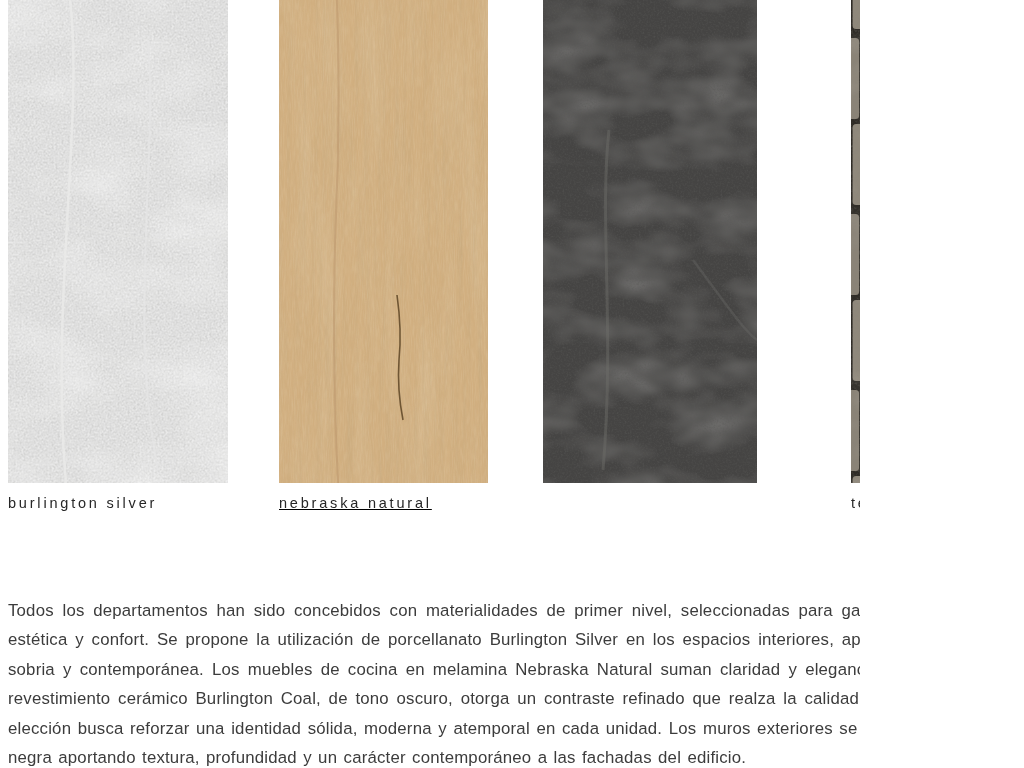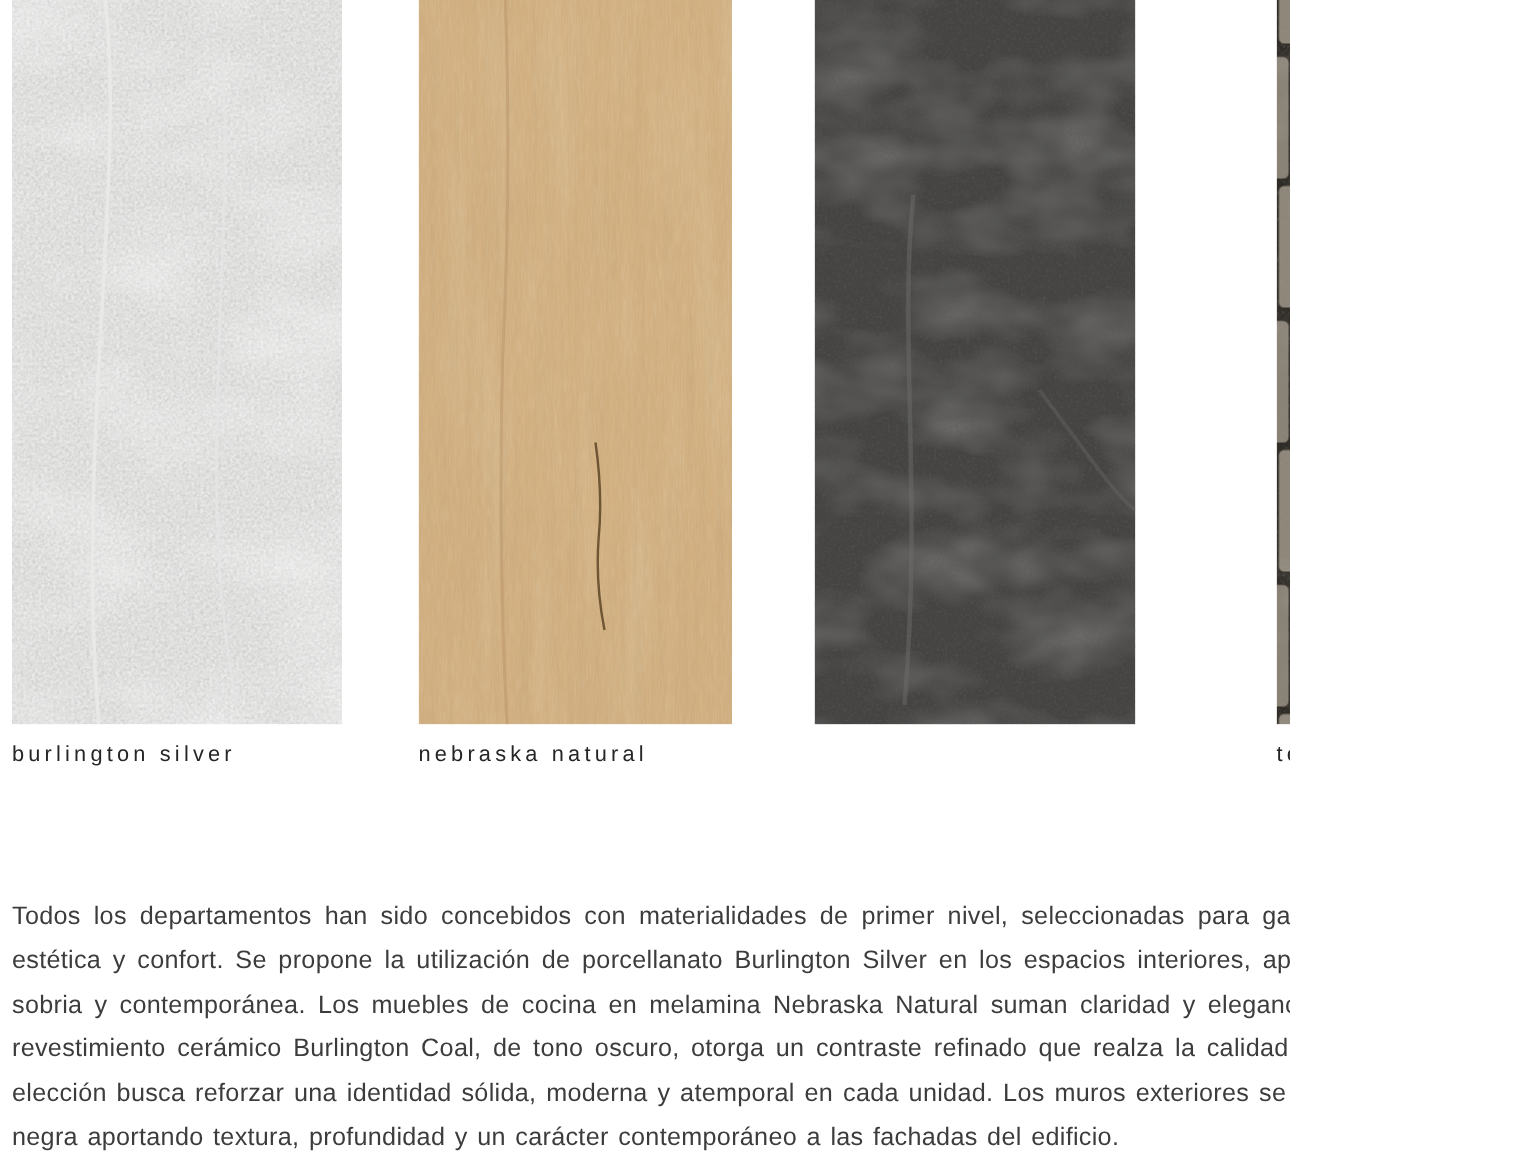--- a/index.html
+++ b/index.html
@@ -34,21 +34,21 @@
     display: block;
     margin-top: 12px;
     font-size: 14.5px;
     line-height: 1.2;
     letter-spacing: 2.8px;
     font-weight: 500;
     color: #262626;
     white-space: nowrap;
   }
   #mat-0 { left: 8px;   width: 220px; }
-  #mat-1 { left: 279px; width: 209px; }
+  #mat-1 { left: 279px; width: 209px; text-decoration: underline; }
   #mat-2 { left: 543px; width: 214px; }
   #mat-3 { left: 834px; width: 205px; margin-left: 17px; }
   .description {
     position: absolute;
     top: 596px;
     left: 8px;
     width: 1008px;
     margin: 0;
     font-size: 16.8px;
     line-height: 29.4px;

